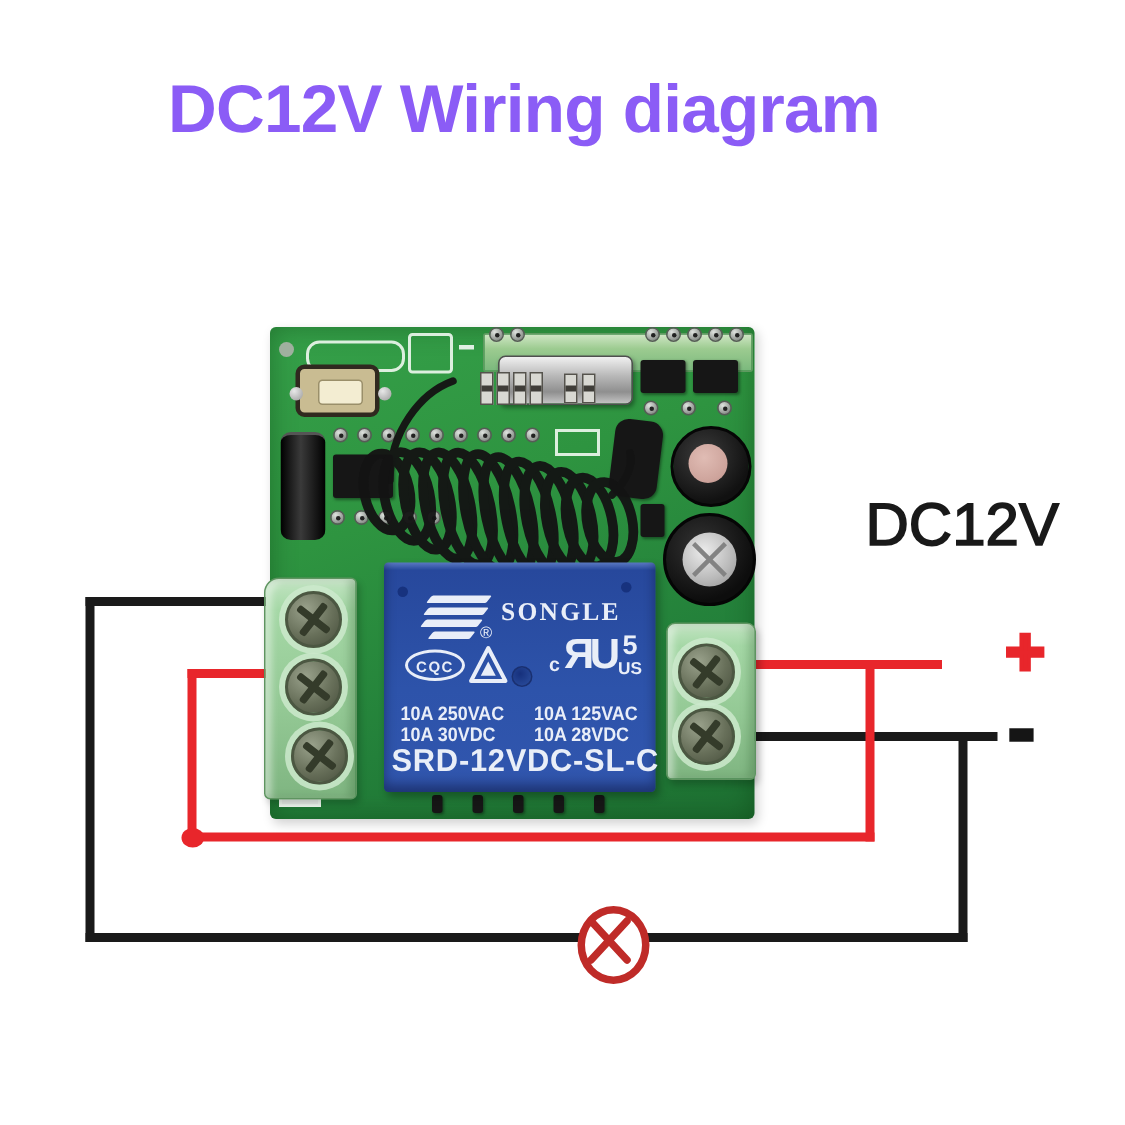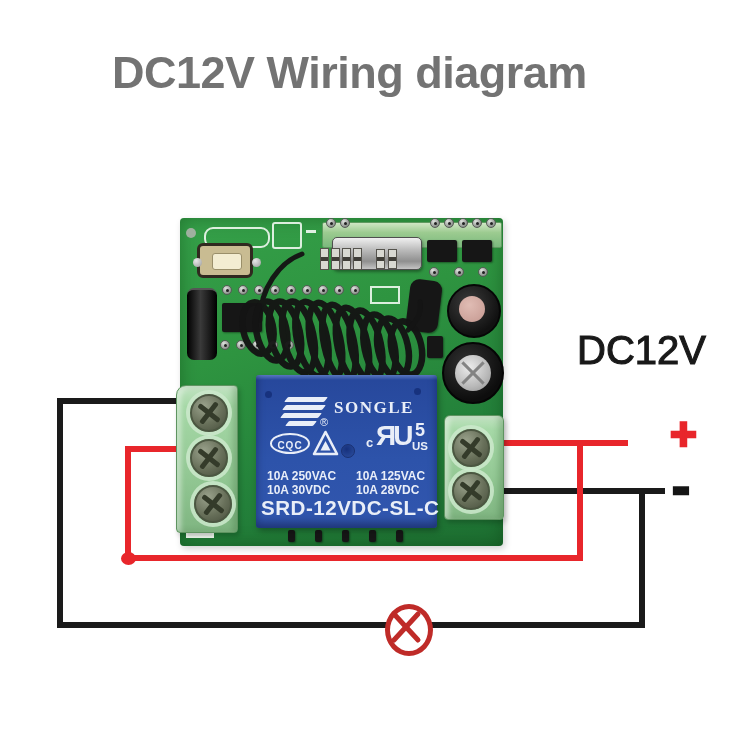--- a/index.html
+++ b/index.html
@@ -1,21 +1,21 @@
 <!DOCTYPE html>
 <html><head>
 <meta charset="utf-8">
 <style>
   html,body{margin:0;padding:0;background:#fff;}
   .canvas{position:relative;width:750px;height:750px;background:#ffffff;overflow:hidden;
           font-family:"Liberation Sans",sans-serif;}
 
   
   .title{position:absolute;left:112px;top:47px;font-size:45px;font-weight:bold;
-         color:#737373;letter-spacing:-0.5px;white-space:nowrap;}
+         color:#8b5cf6;letter-spacing:-0.5px;white-space:nowrap;}
   .pwr{position:absolute;left:577px;top:328px;font-size:40px;color:#191919;
        -webkit-text-stroke:1.1px #191919;white-space:nowrap;}
   .plus{position:absolute;left:670px;top:407px;font-size:46px;font-weight:bold;color:#e8262b;
         -webkit-text-stroke:2.5px #e8262b;}
   .minus{position:absolute;left:672px;top:455px;font-size:54px;font-weight:bold;color:#151515;
         -webkit-text-stroke:2.5px #151515;}
 
   
   .wire{position:absolute;}
   .wire.black{background:#1a1a1a;}

